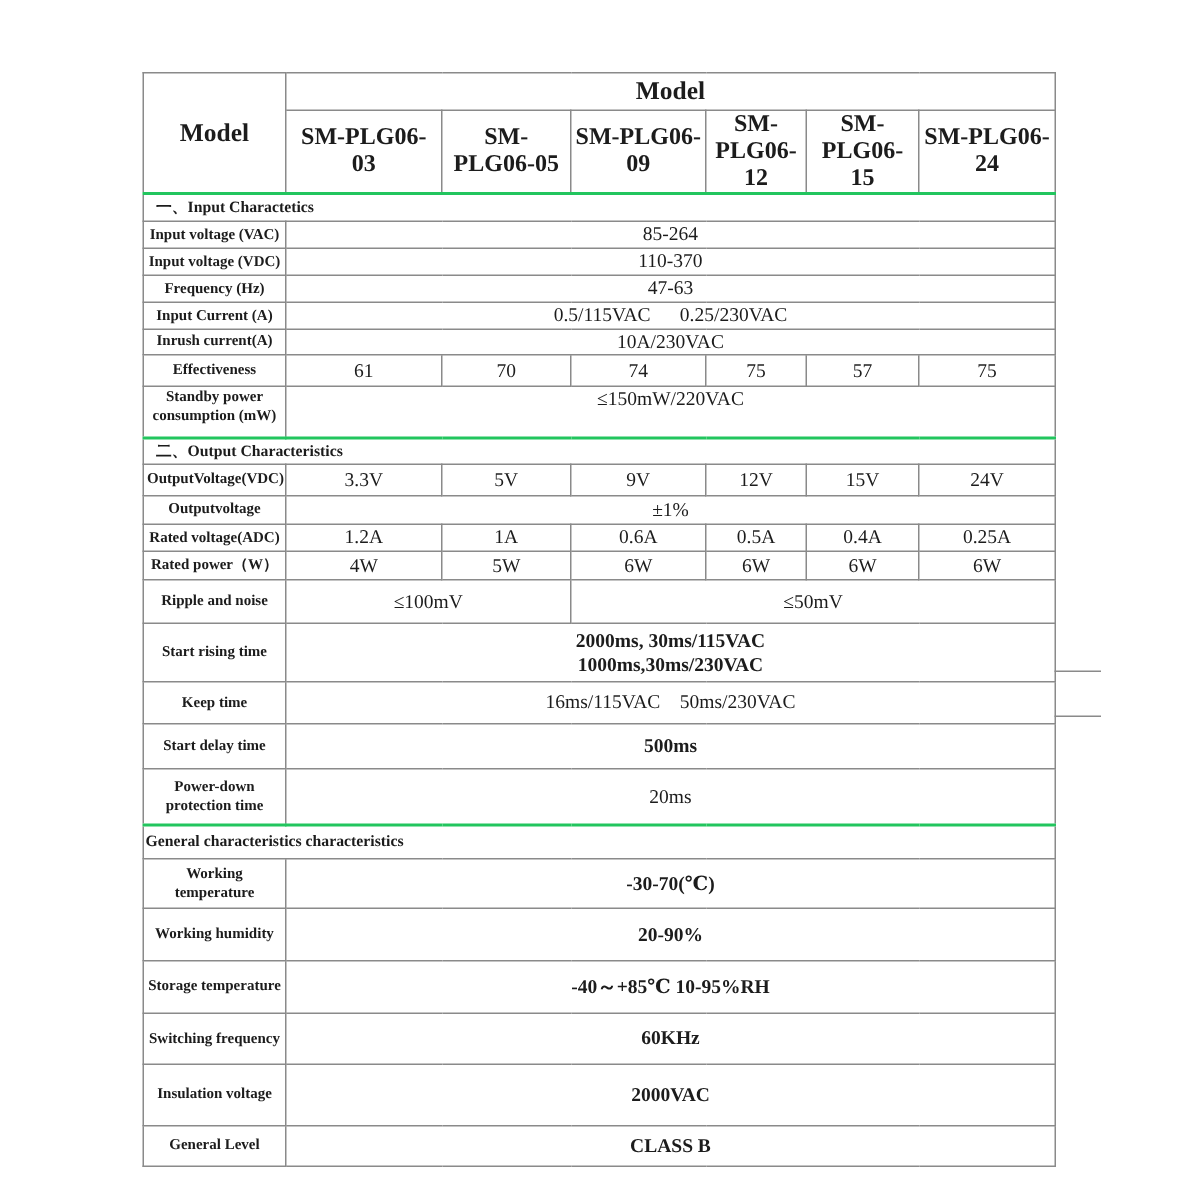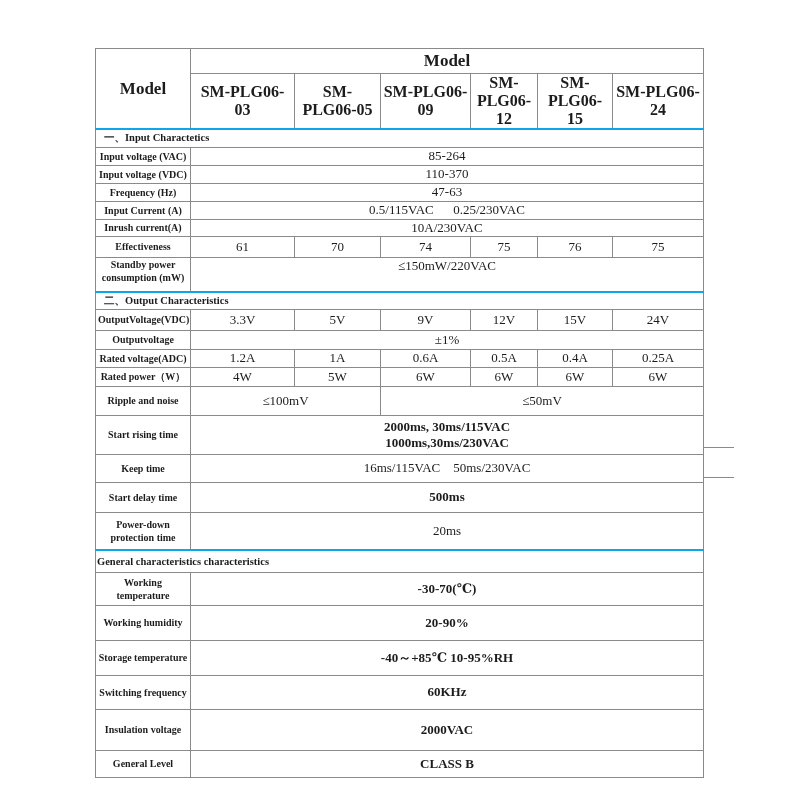--- a/index.html
+++ b/index.html
@@ -21,21 +21,21 @@
     text-align:center;vertical-align:middle;
     overflow:hidden;
   }
   .lab{font-weight:bold;font-size:10px;line-height:1.3;white-space:pre-line;}
   .hdr{font-weight:bold;font-size:17px;}
   .model-name{font-weight:bold;font-size:16px;}
   .val{font-size:13px;line-height:1.25;white-space:pre-wrap;}
   .b{font-weight:bold;}
   tr.sec td{
     text-align:left;font-weight:bold;font-size:10.5px;
-    padding-left:8px;border-top:2px solid #0ea5e9;white-space:pre;
+    padding-left:8px;border-top:2px solid #22c55e;white-space:pre;
   }
   tr.sec.noindent td{padding-left:1px;margin-top:28px;}
   tr.vtop td{vertical-align:top;}
   .left{text-align:left;padding-left:4px;}
   .vbottom{vertical-align:bottom;padding-bottom:1px;}
   .vtop-val{vertical-align:top;padding-top:2px;}
   .low-lab{padding-top:10px;}
   .stray{position:absolute;left:703px;width:31px;height:1px;background:#8a8a8a;}
 </style>
 </head>
@@ -90,21 +90,21 @@
     <tr style="height:17px">
       <td class="lab">Inrush current(A)</td>
       <td class="val" colspan="6">10A/230VAC</td>
     </tr>
     <tr style="height:21px">
       <td class="lab">Effectiveness</td>
       <td class="val">61</td>
       <td class="val">70</td>
       <td class="val">74</td>
       <td class="val">75</td>
-      <td class="val">76</td>
+      <td class="val">57</td>
       <td class="val">75</td>
     </tr>
     <tr class="vtop" style="height:35px">
       <td class="lab left">Standby power
 consumption (mW)</td>
       <td class="val" colspan="6">≤150mW/220VAC</td>
     </tr>
 
     <tr class="sec" style="height:17px">
       <td colspan="7">二、Output Characteristics</td>

